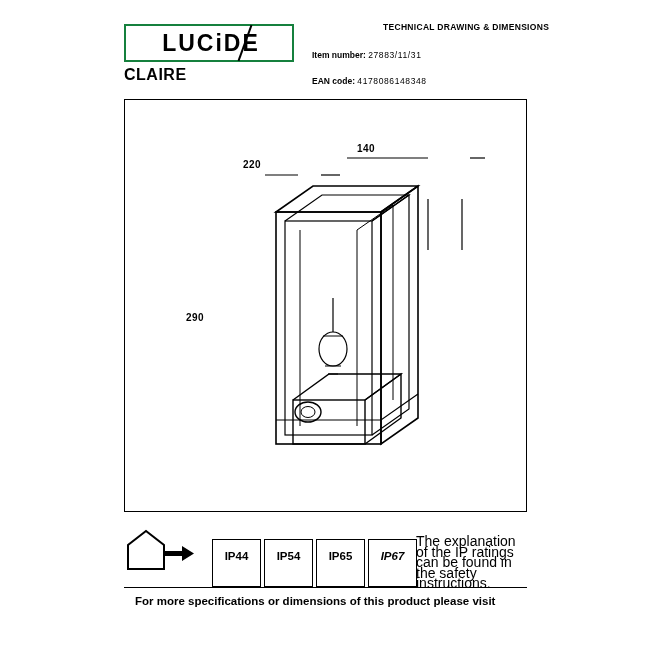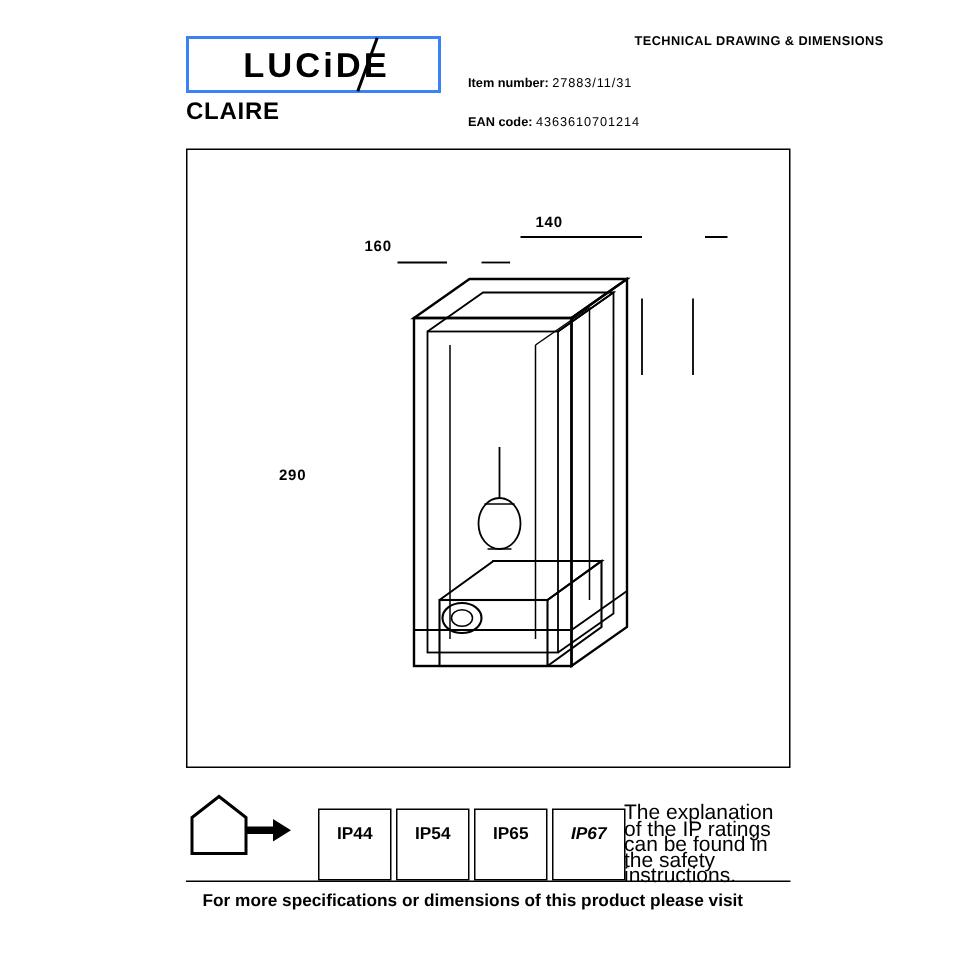--- a/index.html
+++ b/index.html
@@ -22,21 +22,21 @@
     box-sizing: border-box;
   }
 
   
   .logo-box {
     position: absolute;
     left: 124px;
     top: 24px;
     width: 170px;
     height: 38px;
-    border: 2px solid #3b82f6;
+    border: 2px solid #15803d;
     box-sizing: border-box;
   }
   .logo-text {
     position: absolute;
     left: 0;
     top: 0;
     width: 170px;
     height: 34px;
     line-height: 34px;
     text-align: center;
@@ -56,21 +56,20 @@
   }
 
   .tech-label {
     position: absolute;
     left: 383px;
     top: 22px;
     font-size: 8.5px;
     font-weight: bold;
     letter-spacing: 0.3px;
     color: #000;
-    margin-left: 40px;
   }
 
   .product-name {
     position: absolute;
     left: 124px;
     top: 66px;
     font-size: 16px;
     font-weight: bold;
     letter-spacing: 0.5px;
     text-align: center;
@@ -204,21 +203,21 @@
   <div class="tech-label">TECHNICAL DRAWING &amp; DIMENSIONS</div>
 
   <div class="product-name">CLAIRE</div>
 
   <div class="item-line">
     <b>Item number:</b>
     <span class="mono-val">27883/11/31</span>
   </div>
   <div class="ean-line">
     <b>EAN code:</b>
-    <span class="mono-val">4363610701214</span>
+    <span class="mono-val">4178086148348</span>
   </div>
 
   <div class="drawing-frame">
     <svg class="drawing" viewBox="0 0 403 413">
       <g fill="none" stroke="#000" stroke-width="1.6" stroke-linejoin="miter">
 
         <g stroke-width="1.2">
           <line x1="303" y1="150" x2="303" y2="99"></line>
           <line x1="337" y1="150" x2="337" y2="99"></line>
         </g>
@@ -260,21 +259,21 @@
         <path d="M168 300 L204 274 L276 274 L240 300" stroke-width="1.4"></path>
         <path d="M240 300 L276 274 L276 318 L240 344" stroke-width="1.4"></path>
 
         <ellipse cx="183" cy="312" rx="13" ry="10" stroke-width="1.4"></ellipse>
         <ellipse cx="183" cy="312" rx="7" ry="5.5" stroke-width="1"></ellipse>
       </g>
     </svg>
   </div>
 
   <div class="dim dim-140">140</div>
-  <div class="dim dim-160">160</div>
+  <div class="dim dim-160">220</div>
   <div class="dim dim-290">290</div>
 
   <div class="ip-row">
     <svg class="house-icon" viewBox="0 0 72 48">
       <path d="M4 44 L4 20 L22 6 L40 20 L40 44 Z" fill="none" stroke="#000" stroke-width="2"></path>
       <path d="M40 26 L58 26 L58 21 L70 28.5 L58 36 L58 31 L40 31 Z" fill="#000"></path>
     </svg>
     <div class="ip-badge ip-0">IP44</div>
     <div class="ip-badge ip-1">IP54</div>
     <div class="ip-badge ip-2">IP65</div>

